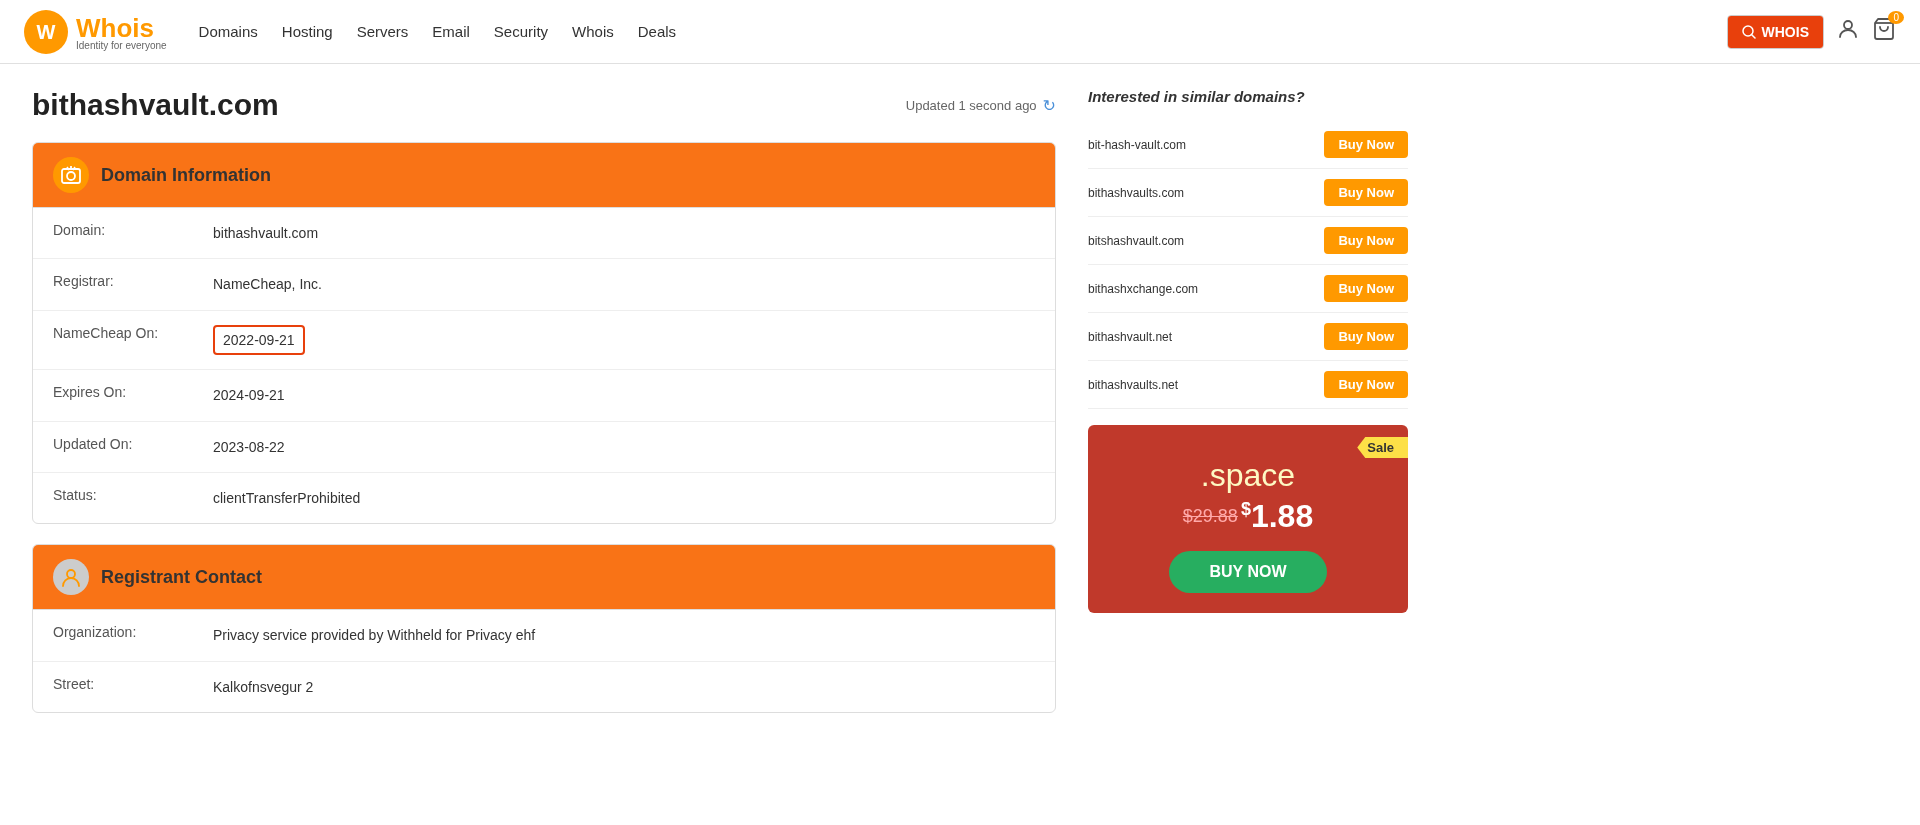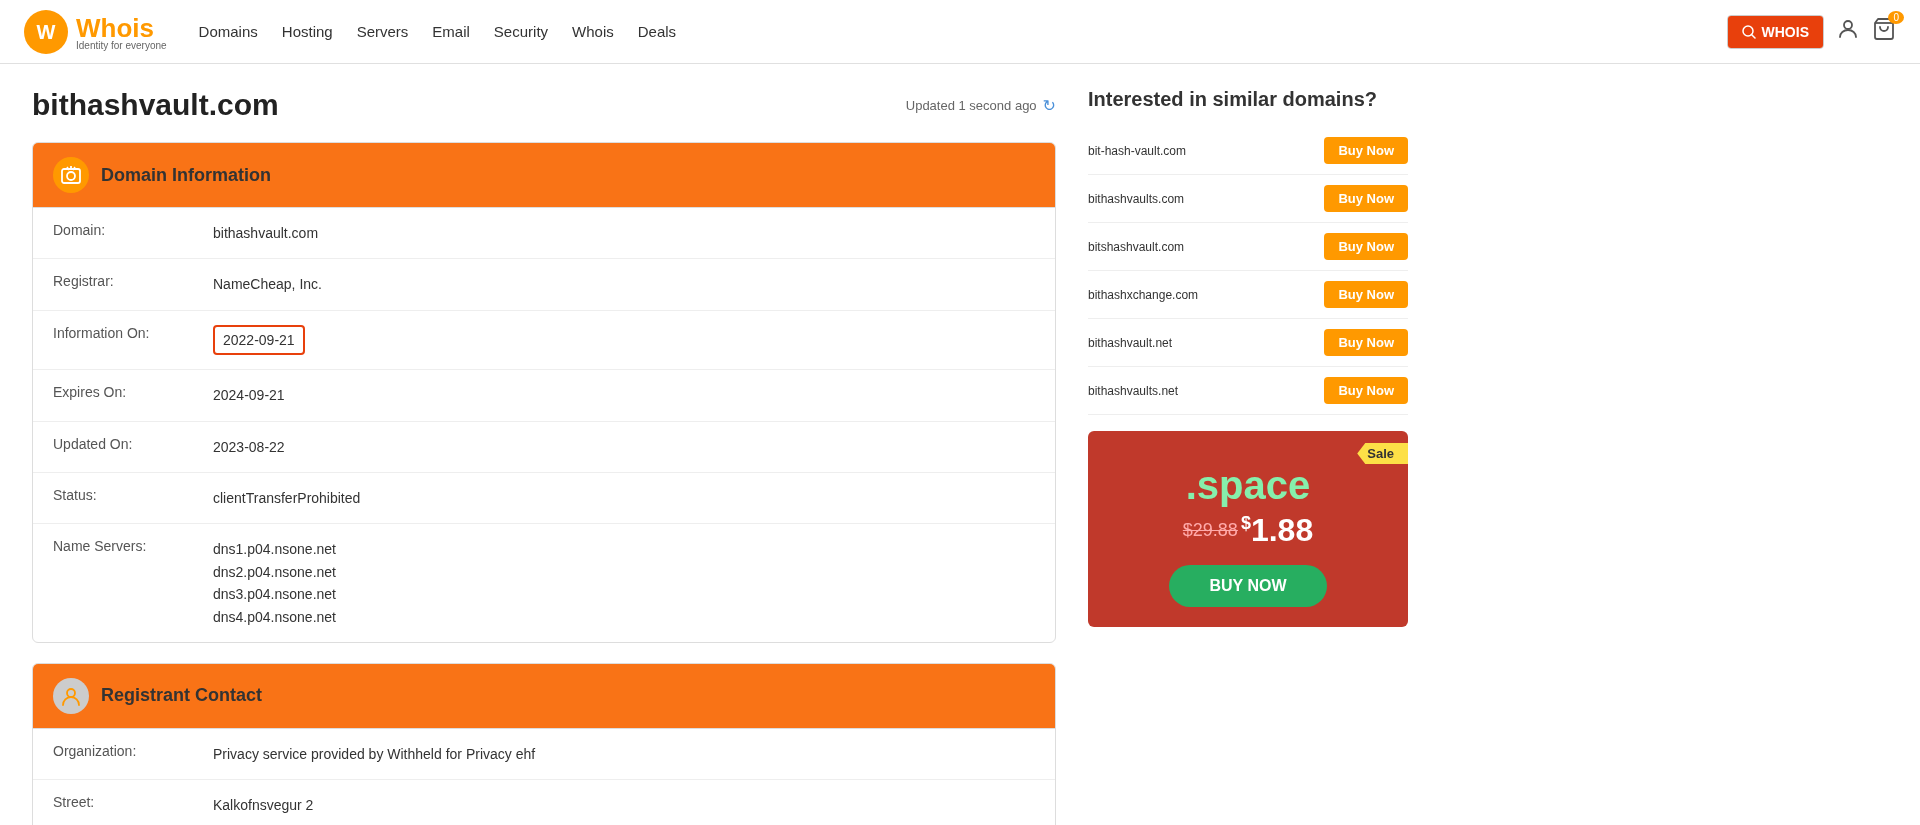--- a/index.html
+++ b/index.html
@@ -189,24 +189,25 @@
     }
     .highlighted-value {
       border: 2px solid #e8400c;
       border-radius: 4px;
       padding: 2px 8px;
       display: inline-block;
     }
 
     
     .similar-title {
-      font-size: 20px;
+      font-size: 15px;
       font-weight: bold;
       color: #333;
       margin-bottom: 16px;
+      font-style: italic;
     }
     .similar-row {
       display: flex;
       align-items: center;
       justify-content: space-between;
       padding: 10px 0;
       border-bottom: 1px solid #eee;
     }
     .similar-domain {
       font-size: 12px;
@@ -238,23 +239,23 @@
       top: 12px;
       right: 0;
       background: #fde047;
       color: #333;
       font-weight: bold;
       font-size: 13px;
       padding: 3px 14px 3px 10px;
       clip-path: polygon(8px 0%, 100% 0%, 100% 100%, 8px 100%, 0% 50%);
     }
     .tld-text {
-      font-size: 40px;
-      font-weight: bold;
-      color: #86efac;
+      font-size: 32px;
+      font-weight: normal;
+      color: #fef9c3;
       margin: 8px 0 4px;
     }
     .price-row {
       display: flex;
       align-items: center;
       justify-content: center;
       gap: 3px;
       margin-bottom: 16px;
     }
     .old-price {
@@ -363,46 +364,39 @@
         <span class="card-label">Domain:</span>
         <span class="card-value">bithashvault.com</span>
       </div>
 
       <div class="card-row">
         <span class="card-label">Registrar:</span>
         <span class="card-value">NameCheap, Inc.</span>
       </div>
 
       <div class="card-row">
-        <span class="card-label">Information On:</span>
+        <span class="card-label">NameCheap On:</span>
         <span class="card-value highlighted-value">2022-09-21</span>
       </div>
 
       <div class="card-row">
         <span class="card-label">Expires On:</span>
         <span class="card-value">2024-09-21</span>
       </div>
 
       <div class="card-row">
         <span class="card-label">Updated On:</span>
         <span class="card-value">2023-08-22</span>
       </div>
 
       <div class="card-row">
         <span class="card-label">Status:</span>
         <span class="card-value">clientTransferProhibited</span>
       </div>
 
-      <div class="card-row">
-        <span class="card-label">Name Servers:</span>
-        <span class="card-value" style="white-space:pre-line;">dns1.p04.nsone.net
-dns2.p04.nsone.net
-dns3.p04.nsone.net
-dns4.p04.nsone.net</span>
-      </div>
     </div>
 
     <div class="info-card">
       <div class="card-header">
         <div class="card-header-icon" style="background:#ccc;">
           <svg width="22" height="22" viewBox="0 0 22 22" fill="none">
             <circle cx="11" cy="8" r="4" stroke="#f90" stroke-width="1.8"></circle>
             <path d="M3 20c0-4.4 3.6-8 8-8s8 3.6 8 8" stroke="#f90" stroke-width="1.8" stroke-linecap="round"></path>
           </svg>
         </div>

